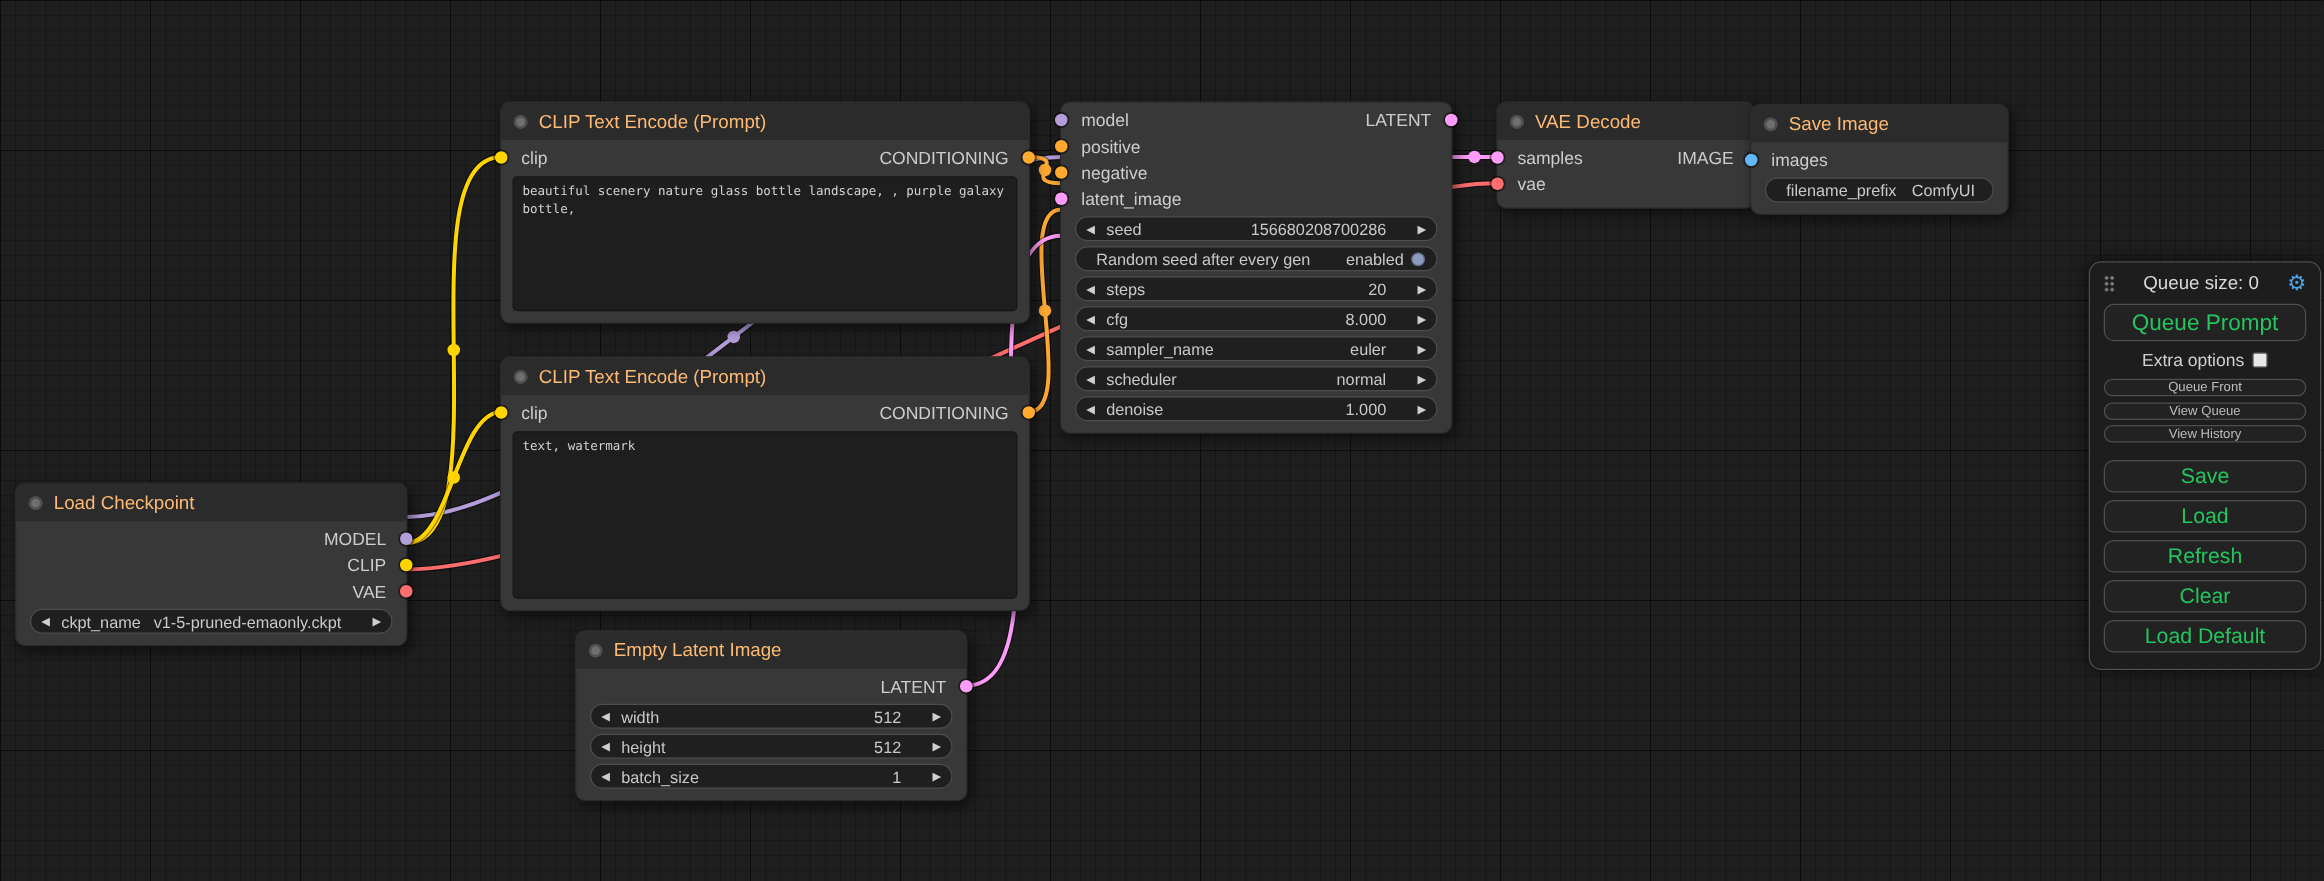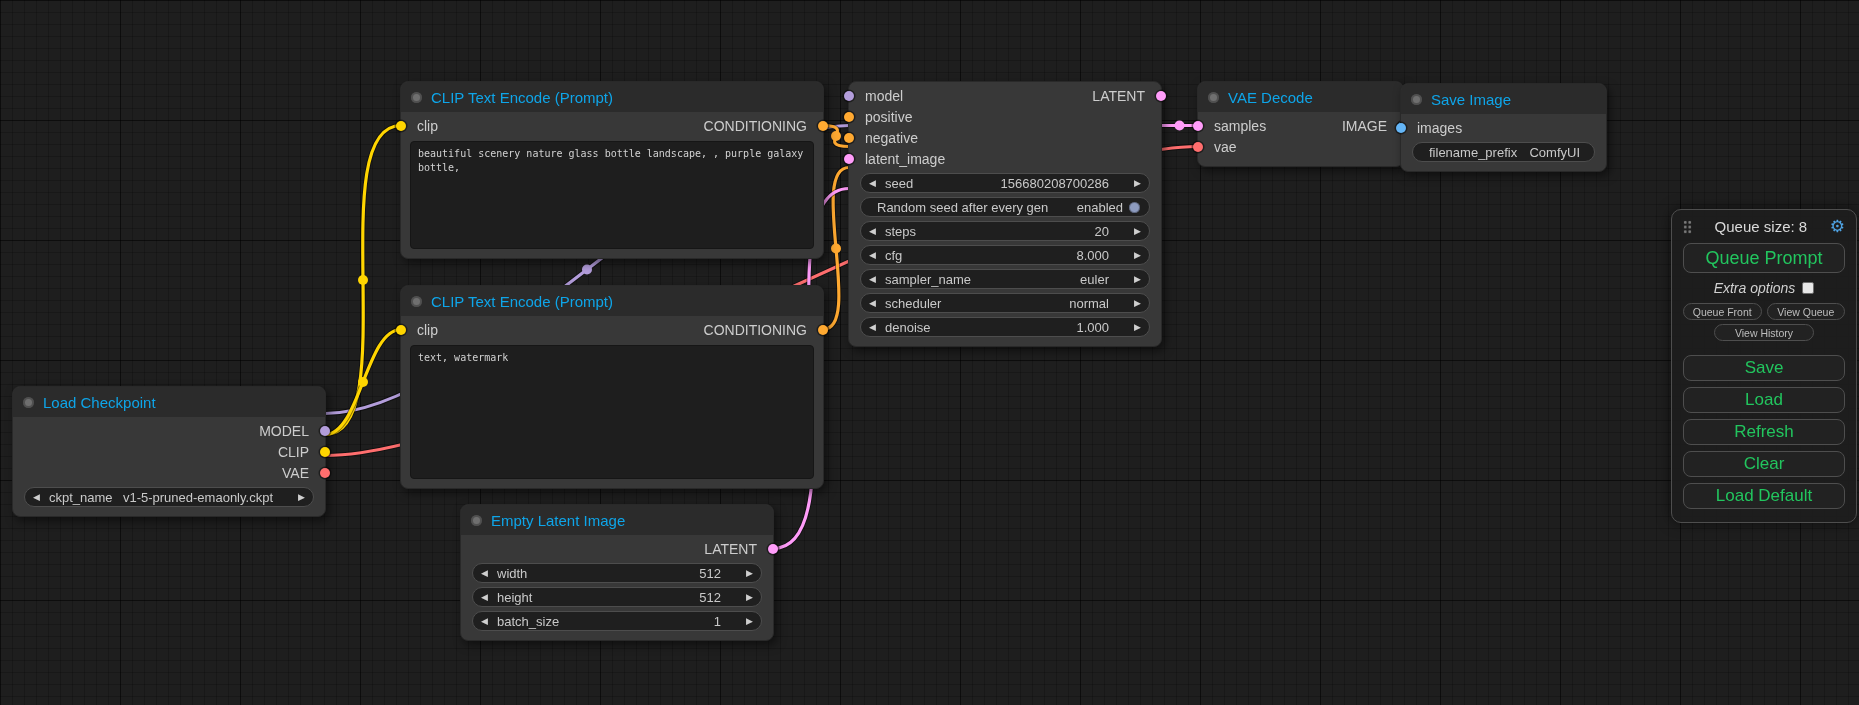--- a/index.html
+++ b/index.html
@@ -30,21 +30,21 @@
     box-shadow: 3px 4px 10px rgba(0,0,0,0.5);
     color: #c9c9c9;
   }
   .node.flexcol { display: flex; flex-direction: column; }
   .node-title {
     height: 30px; flex: 0 0 30px;
     display: flex; align-items: center; gap: 9px;
     padding: 0 10px;
     background: #2b2b2b;
     border-radius: 7px 7px 0 0;
-    font-size: 15px; color: #0ea5e9;
+    font-size: 15px; color: #fdba74;
     white-space: nowrap;
   }
   .title-dot {
     width: 11px; height: 11px; border-radius: 50%;
     background: #6f6f6f;
     box-shadow: inset 0 0 0 2px rgba(0,0,0,0.28);
     flex: 0 0 11px;
   }
   .rows { padding-top: 3px; }
   .row {
@@ -124,27 +124,27 @@
     background-size: 4.5px 4.7px;
   }
   .qp-size { flex: 1; text-align: center; font-size: 15px; color: #dadada; }
   .gear { font-size: 17px; line-height: 1; cursor: pointer; flex: 0 0 auto; }
   .qp-big {
     width: 100%; height: 26px; margin: 3px 0;
     background: #222222; border: 1px solid #4e4e4e; border-radius: 8px;
     color: #22c55e; font-size: 17px; font-family: inherit; cursor: pointer;
   }
   .qp-prompt { height: 30px; font-size: 18px; margin-bottom: 5px; }
-  .qp-extra { display: flex; align-items: center; gap: 7px; font-size: 14px; margin: 2px 0 5px; color: #d0d0d0; font-style: italic; }
+  .qp-extra { display: flex; align-items: center; gap: 7px; font-size: 14px; margin: 2px 0 5px; color: #d0d0d0; }
   .qp-checkbox {
     width: 12px; height: 12px;
     background: #e8e8e8; border: 1px solid #6d6d6d; border-radius: 2px;
     cursor: pointer;
   }
-  .qp-small-row { display: flex; gap: 5px; width: 100%; justify-content: center; margin: 2px 0; }
+  .qp-small-row { display: flex; gap: 5px; width: 100%; justify-content: center; margin: 2px 0; flex-direction: column; }
   .qp-small {
     flex: 1; height: 17px;
     background: #222222; border: 1px solid #4e4e4e; border-radius: 9px;
     color: #bdbdbd; font-size: 10.5px; font-family: inherit; padding: 0; cursor: pointer;
     white-space: nowrap;
   }
   .qp-history { flex: 0 0 62%; }
   .qp-gap { height: 9px; }
 </style>
 </head>
@@ -367,21 +367,21 @@
     </div>
     <div class="widget no-arrows">
       <span class="wlabel">filename_prefix</span>
       <span class="wvalue">ComfyUI</span>
     </div>
   </div>
 
   <div id="queue-panel">
     <div class="qp-header">
       <div class="drag-handle"></div>
-      <span class="qp-size">Queue size: 8</span>
+      <span class="qp-size">Queue size: 0</span>
       <span class="gear" style="color: rgb(79, 163, 227);">⚙</span>
     </div>
     <button class="qp-big qp-prompt">Queue Prompt</button>
     <div class="qp-extra">
       <span>Extra options</span>
       <span class="qp-checkbox"></span>
     </div>
     <div class="qp-small-row">
       <button class="qp-small">Queue Front</button>
       <button class="qp-small">View Queue</button>

